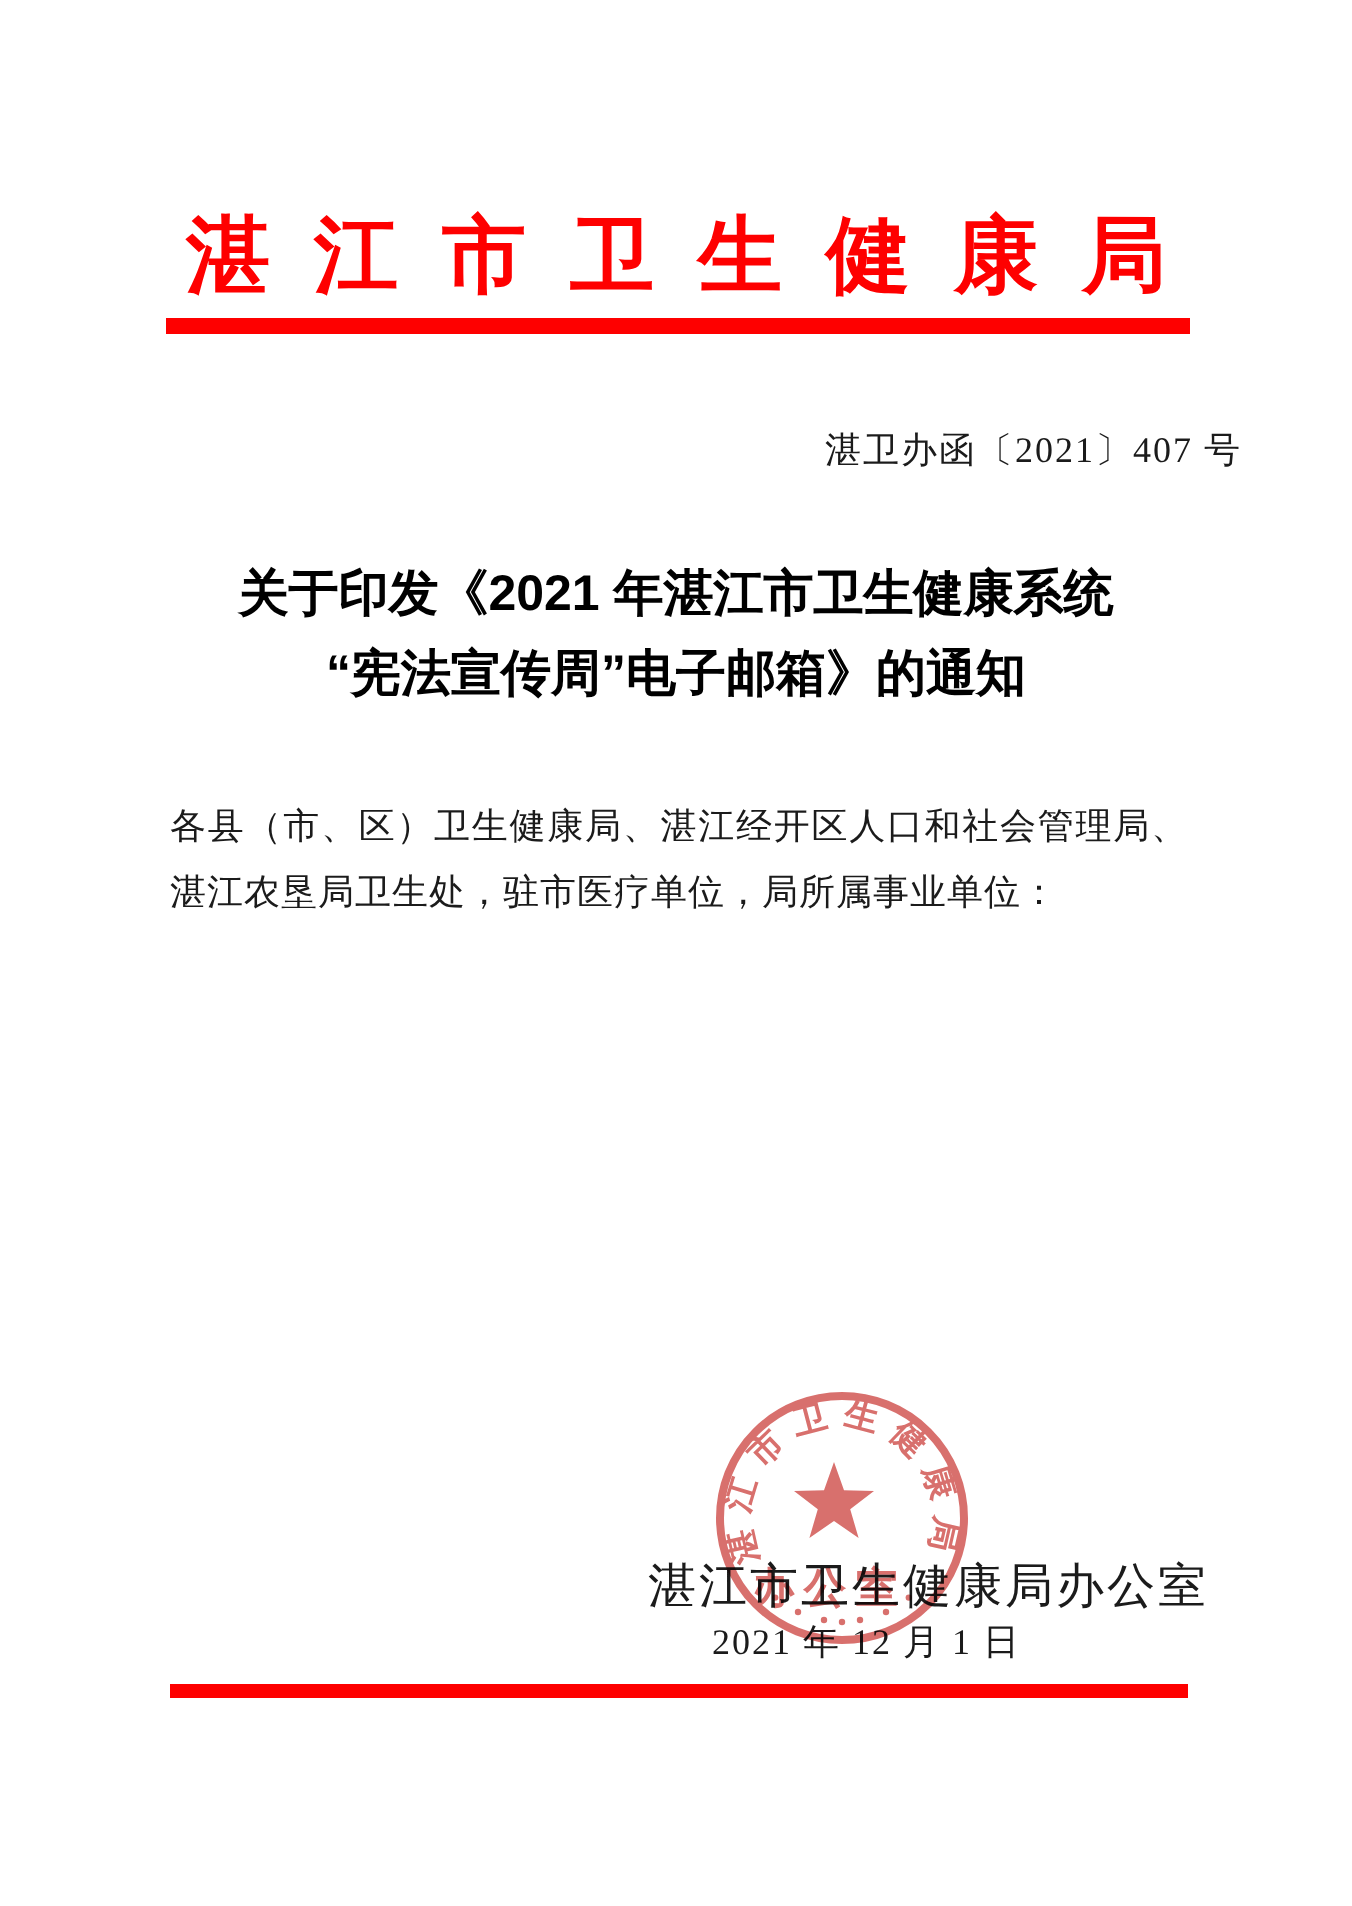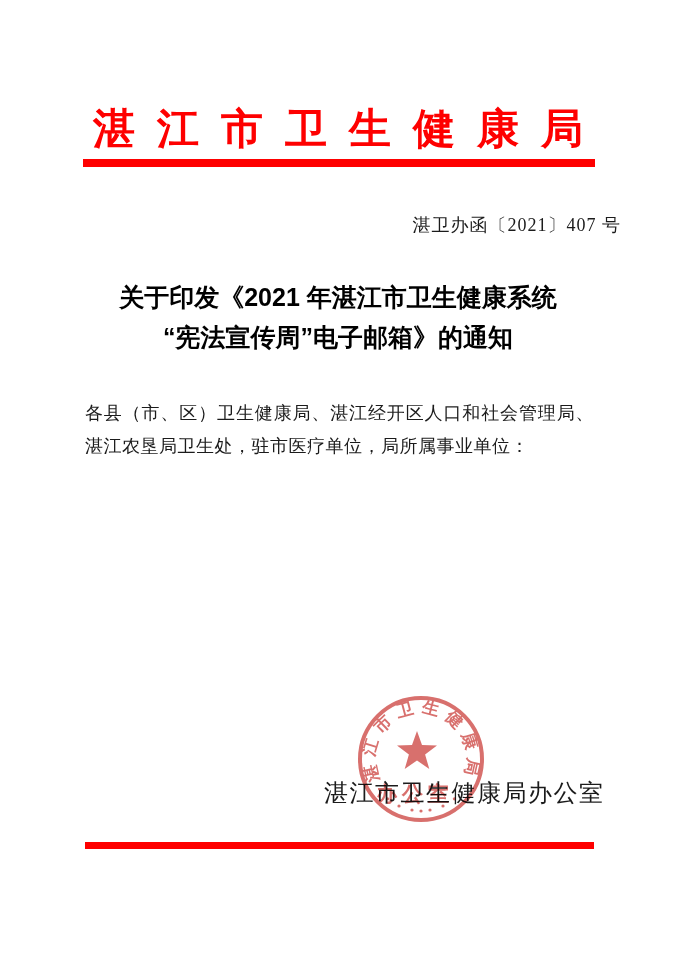--- a/index.html
+++ b/index.html
@@ -132,20 +132,21 @@
     <div>关于印发《2021 年湛江市卫生健康系统</div>
     <div>“宪法宣传周”电子邮箱》的通知</div>
   </div>
 
   <div class="body-text">
     <p>各县（市、区）卫生健康局、湛江经开区人口和社会管理局、湛江农垦局卫生处，驻市医疗单位，局所属事业单位：</p>
   </div>
 
   <div class="signature">湛江市卫生健康局办公室</div>
 
+  <div class="date">2021 年 12 月 1 日</div>
 
   <svg class="seal" viewBox="0 0 136 136" aria-hidden="true">
     <circle cx="68" cy="68" r="61" fill="none" stroke="#d0504d" stroke-width="4"></circle>
     <path id="seal-arc" d="M 28.2 91 A 46 46 0 1 1 107.8 91" fill="none"></path>
     <text font-size="17" letter-spacing="6.5">
       <textPath href="#seal-arc" startOffset="50%" text-anchor="middle">湛江市卫生健康局</textPath>
     </text>
     <polygon fill="#d0504d" points="64,40 69,54.1 84,54.5 72.1,63.6 76.3,78 64,69.5 51.7,78 55.9,63.6 44,54.5 59,54.1"></polygon>
     <text x="62" y="110" text-anchor="middle" font-size="21" letter-spacing="5">办公室</text>
     <g fill="#d0504d">

